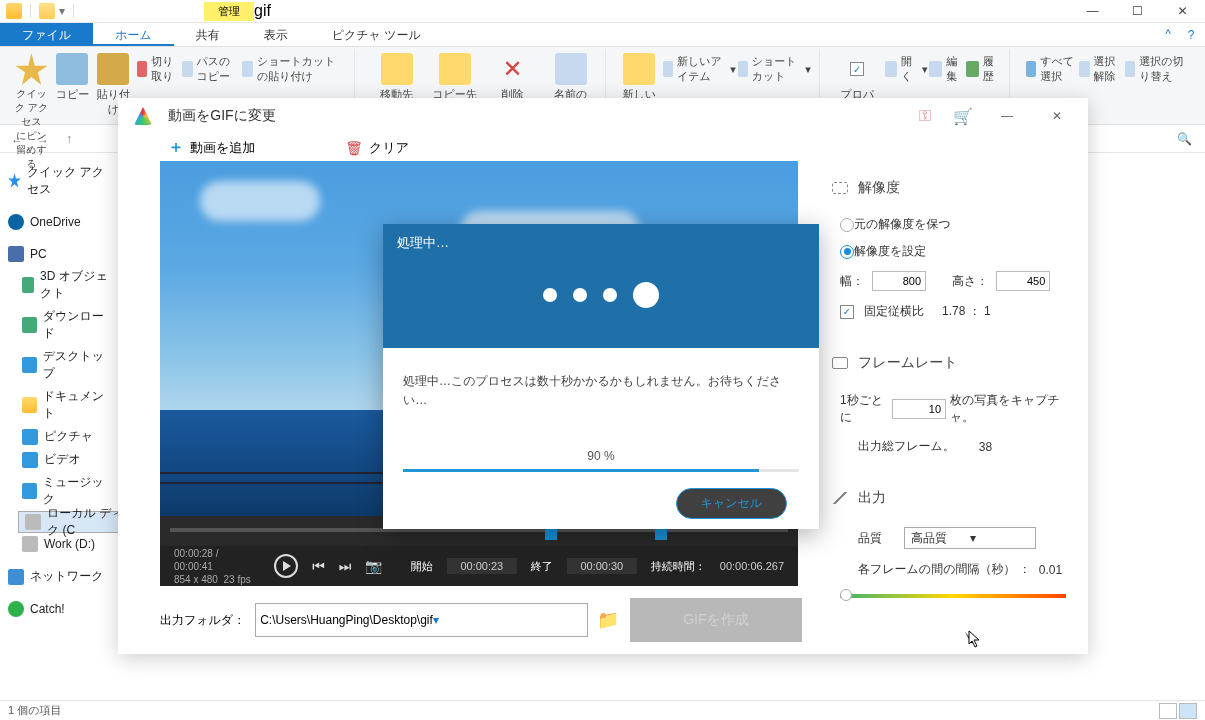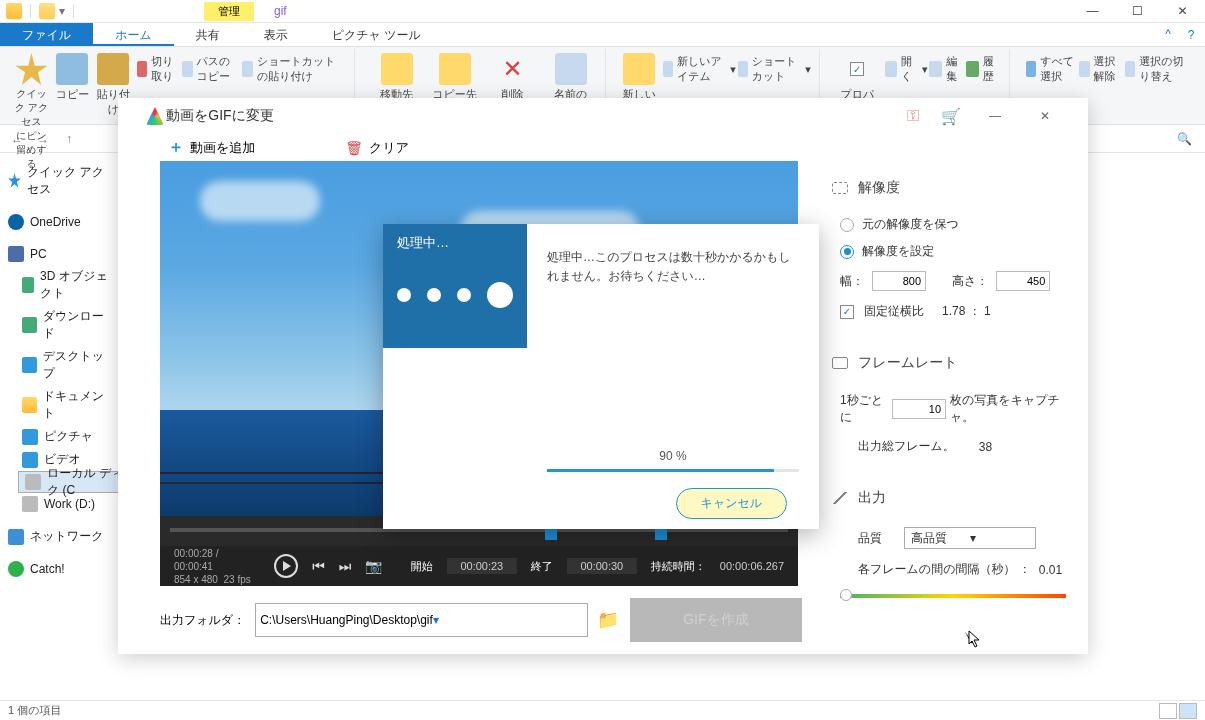--- a/index.html
+++ b/index.html
@@ -4,21 +4,21 @@
 <style>
 * { margin: 0; padding: 0; box-sizing: border-box; font-family: "Meiryo UI", "Segoe UI", sans-serif; }
 body { background: #fff; width: 1205px; height: 720px; overflow: hidden; font-size: 12px; }
 
 
 .titlebar { height: 23px; background: #fff; display: flex; align-items: center; border-bottom: 1px solid #e5e5e5; }
 .titlebar .qat { display: flex; align-items: center; gap: 4px; padding-left: 6px; }
 .titlebar .qat .folder-icon { width: 16px; height: 16px; background: linear-gradient(#ffd96b,#ffbb33); border-radius: 2px; }
 .titlebar .qat .sep { width: 1px; height: 14px; background: #ddd; margin: 0 4px; }
 .titlebar .tool-tab { background: #fff06b; padding: 2px 14px; font-size: 11px; margin-left: 126px; }
-.titlebar .wtitle { margin-left: 20px; color: #8b5cf6; font-size: 12px; }
+.titlebar .wtitle { color: #000000; font-size: 16px; }
 .titlebar .winctl { margin-left: auto; display: flex; }
 .titlebar .winctl div { width: 45px; height: 23px; display: flex; align-items: center; justify-content: center; color: #444; }
 
 
 .ribbon-tabs { height: 24px; display: flex; align-items: stretch; background: #fff; border-bottom: 1px solid #e1e1e1; }
 .ribbon-tabs .tab { padding: 4px 22px; font-size: 12px; color: #333; }
 .ribbon-tabs .tab.file { background: #1979ca; color: #fff; }
 .ribbon-tabs .tab.active { color: #1979ca; border-bottom: 2px solid #1979ca; }
 .ribbon-tabs .help { margin-left: auto; width: 28px; display: flex; align-items: center; justify-content: center; color: #1979ca; }
 
@@ -53,21 +53,21 @@
 .nav-sub { padding-left: 14px; }
 .nav-item.sel { background: #d7e7f5; }
 
 
 .status { position: absolute; bottom: 0; left: 0; right: 0; height: 20px; background: #fff; border-top: 1px solid #e5e5e5; display: flex; align-items: center; padding: 0 8px; font-size: 11px; color: #555; }
 .status .view-btns { margin-left: auto; display: flex; gap: 2px; }
 .status .view-btns div { width: 18px; height: 16px; border: 1px solid #bbb; }
 
 
 .app { position: absolute; left: 118px; top: 98px; width: 970px; height: 556px; background: #fff; box-shadow: 0 4px 20px rgba(0,0,0,0.2); display: flex; flex-direction: column; }
-.app-titlebar { height: 40px; display: flex; align-items: center; padding: 0 28px; gap: 2px; justify-content: space-between; }
+.app-titlebar { height: 40px; display: flex; align-items: center; padding: 0 16px; gap: 16px; justify-content: space-between; }
 .app-titlebar .logo { width: 18px; height: 18px; background: conic-gradient(#e33,#fb3,#3c6,#39f,#e33); border-radius: 3px; clip-path: polygon(0 100%,50% 0,100% 100%); }
 .app-titlebar .title { font-size: 14px; color: #333; }
 .app-titlebar .right { margin-left: auto; display: flex; gap: 20px; align-items: center; }
 .app-titlebar .ico { width: 18px; height: 18px; color: #e28b8b; display: flex; align-items: center; justify-content: center; font-size: 16px; }
 .app-titlebar .wbtn { width: 30px; text-align: center; color: #666; }
 
 .app-toolbar { height: 30px; display: flex; align-items: center; padding: 0 50px; gap: 90px; font-size: 13px; }
 .tbtn { display: flex; align-items: center; gap: 6px; }
 .tbtn.add .plus { color: #2196d6; font-weight: bold; font-size: 16px; }
 .tbtn.clear .trash { color: #d64545; font-size: 14px; }
@@ -101,45 +101,45 @@
 .output-row .combo span { flex: 1; }
 .output-row .combo .dd { color: #1976d2; }
 .folder-btn { color: #e8a23d; font-size: 18px; }
 .create-btn { margin-left: auto; width: 172px; height: 44px; background: #b8b8b8; color: #d0d0d0; display: flex; align-items: center; justify-content: center; font-size: 14px; }
 
 
 .settings { flex: 1; padding: 18px 14px; font-size: 12px; color: #333; overflow: hidden; }
 .sect { margin-bottom: 28px; }
 .sect-title { display: flex; align-items: center; gap: 10px; font-size: 14px; color: #444; margin-bottom: 14px; }
 .sect-title .sicn { width: 16px; height: 12px; border: 1.5px solid #888; border-radius: 2px; }
-.radio-row { display: flex; align-items: center; gap: 8px; padding: 5px 0 5px 8px; }
+.radio-row { display: flex; align-items: center; gap: 0; padding: 5px 0 5px 8px; }
 .radio { width: 14px; height: 14px; border-radius: 50%; border: 1.5px solid #aaa; display: flex; align-items: center; justify-content: center; }
 .radio.on { border-color: #1a8fd6; }
 .radio.on::after { content: ""; width: 7px; height: 7px; background: #1a8fd6; border-radius: 50%; }
 .dim-row { display: flex; align-items: center; gap: 8px; padding: 6px 8px; }
 .dim-row input, .num-input { width: 54px; height: 20px; border: 1px solid #bbb; text-align: right; padding: 0 4px; font-size: 11px; }
 .check-row { display: flex; align-items: center; gap: 10px; padding: 6px 8px; }
 .sel { width: 132px; height: 22px; border: 1px solid #aaa; display: flex; align-items: center; padding: 0 6px; }
 .sel span { flex: 1; }
 .gradient-slider { height: 4px; background: linear-gradient(to right, #3cb371, #ffd700, #ff4500); margin: 10px 8px; position: relative; }
 .gradient-slider .knob { position: absolute; left: 0; top: -5px; width: 12px; height: 12px; border: 1px solid #aaa; border-radius: 50%; background: #fff; }
 
 
-.modal { position: absolute; left: 383px; top: 224px; width: 436px; height: 305px; background: #fff; box-shadow: 0 6px 24px rgba(0,0,0,0.3); z-index: 50; display: flex; flex-direction: row; }
+.modal { position: absolute; left: 383px; top: 224px; width: 436px; height: 305px; background: #fff; box-shadow: 0 6px 24px rgba(0,0,0,0.3); z-index: 50; display: flex; flex-direction: column; }
 .modal-header { height: 124px; background: #1f6fa8; color: #fff; padding: 10px 14px; display: flex; flex-direction: column; }
 .modal-header .hdrtxt { font-size: 13px; }
 .dotwrap { flex: 1; display: flex; align-items: center; justify-content: center; gap: 16px; }
 .dot { width: 14px; height: 14px; background: #fff; border-radius: 50%; }
 .dot.big { width: 26px; height: 26px; }
 .modal-body { flex: 1; padding: 24px 20px 10px; font-size: 12px; color: #444; display: flex; flex-direction: column; }
 .modal-body .msg { margin-bottom: auto; line-height: 1.6; }
 .progress-text { text-align: center; font-size: 12px; margin-bottom: 6px; color: #555; }
 .progress-bar { height: 3px; background: #e5e5e5; position: relative; margin-bottom: 16px; }
 .progress-fill { position: absolute; left: 0; top: 0; bottom: 0; background: #2196d6; }
-.cancel-btn { align-self: flex-end; padding: 6px 24px; border: 1px solid #2196d6; color: #2196d6; border-radius: 16px; background: #fef9c3; margin-right: 12px; text-align: center; }
+.cancel-btn { align-self: flex-end; padding: 6px 24px; border: 1px solid #2196d6; color: #2196d6; border-radius: 16px; background: #404040; margin-right: 12px; text-align: center; }
 
 .cursor { position: absolute; left: 968px; top: 630px; width: 14px; height: 18px; z-index: 100; }
 .cursor::before { content: ""; position: absolute; width: 0; height: 0; border-left: 2px solid #000; border-top: 14px solid transparent; transform: rotate(-30deg); }
 .cursor svg { position: absolute; }
 </style>
 </head>
 <body>
 
 <div class="titlebar">
   <div class="qat">
@@ -312,20 +312,24 @@
             <div class="ni fld"></div>
             <span>ドキュメント</span>
           </div>
         <div class="nav-item">
             <div class="ni fld" style="background:#39d"></div>
             <span>ピクチャ</span>
           </div>
         <div class="nav-item">
             <div class="ni fld" style="background:#39d"></div>
             <span>ビデオ</span>
+          </div>
+        <div class="nav-item">
+            <div class="ni fld" style="background:#39d"></div>
+            <span>ミュージック</span>
           </div>
         <div class="nav-item sel">
             <div class="ni" style="background:#bbb"></div>
             <span>ローカル ディスク (C</span>
           </div>
         <div class="nav-item">
             <div class="ni" style="background:#bbb"></div>
             <span>Work (D:)</span>
           </div>
       </div>

